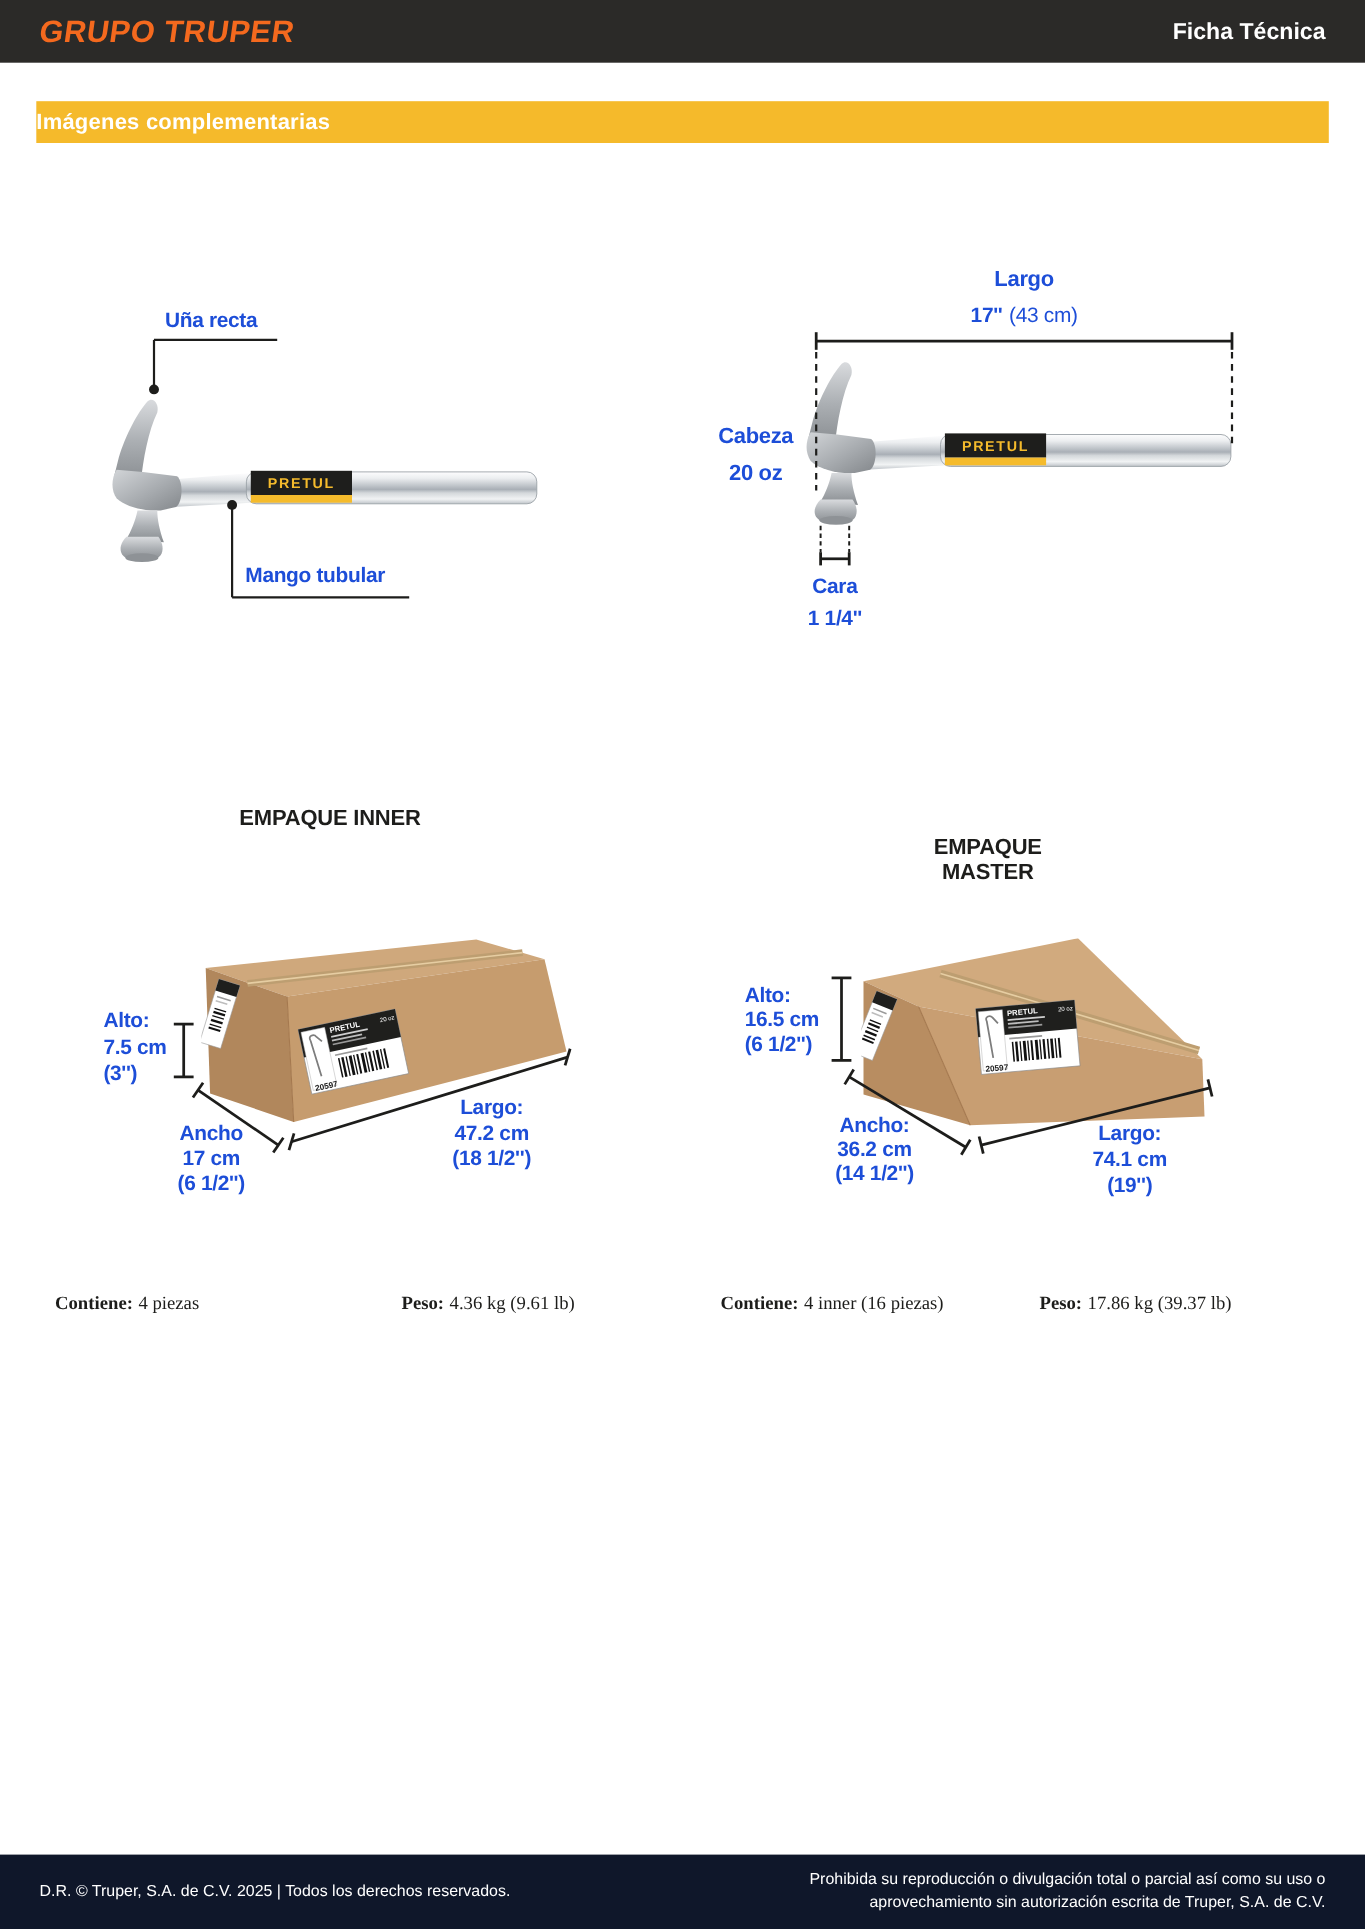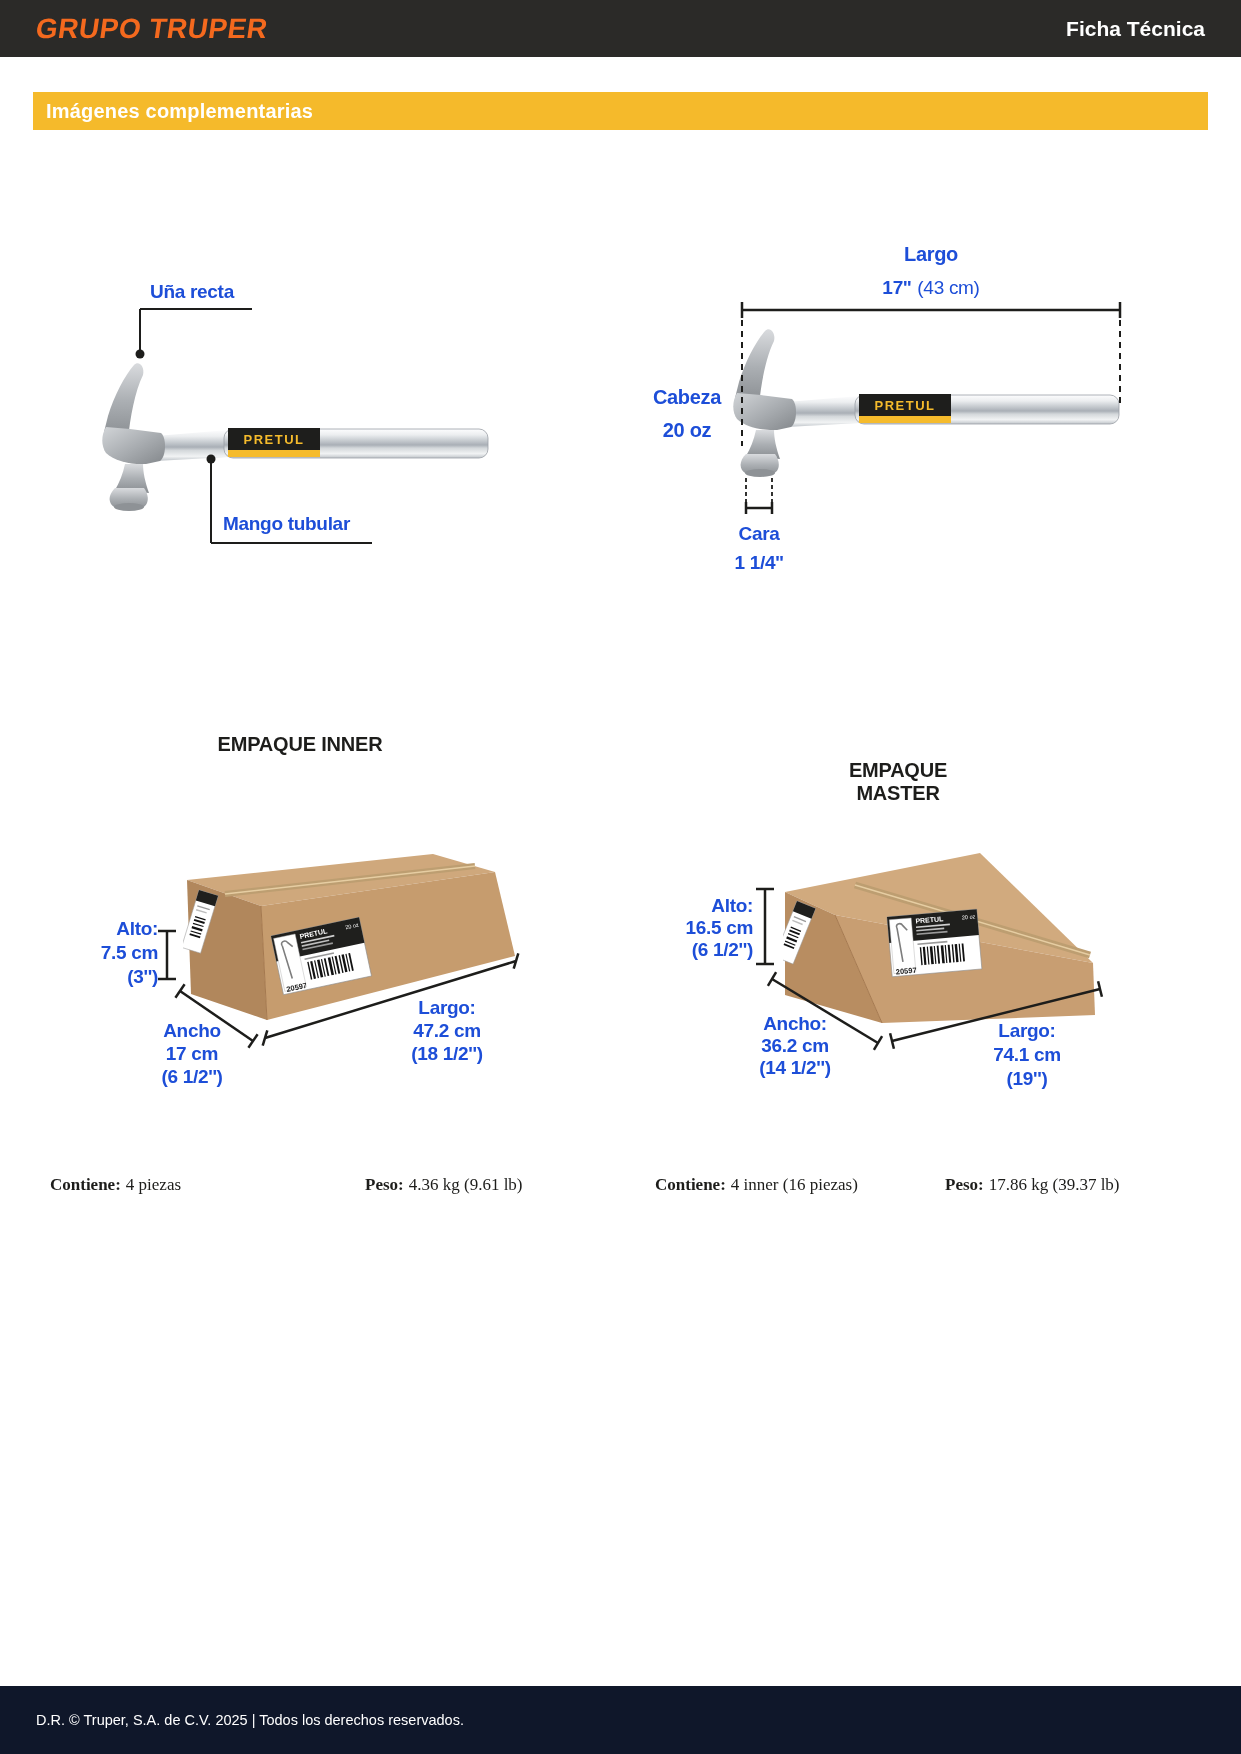--- a/index.html
+++ b/index.html
@@ -8,27 +8,27 @@
   
   .topbar{position:absolute;left:0;top:0;width:100%;height:57px;background:#2b2a28;
           display:flex;align-items:center;justify-content:space-between;box-sizing:border-box;
           padding:0 36px;}
   .brand{color:#f4691e;font-weight:bold;font-size:28px;letter-spacing:.5px;
          transform:skewX(-8deg);white-space:nowrap;}
   .doc-title{color:#fff;font-size:21px;font-weight:700;}
   
   .banner{position:absolute;left:33px;top:92px;width:1175px;height:38px;background:#f5ba2b;
           display:flex;align-items:center;}
-  .banner span{color:#fff;font-size:20px;font-weight:bold;padding-left:13px;letter-spacing:.2px;}
+  .banner span{color:#fff;font-size:20px;font-weight:bold;letter-spacing:.2px;}
   
   .ann{position:absolute;font-weight:bold;color:#1d4ed8;letter-spacing:-.3px;line-height:23px;}
   .s19{font-size:19px;}
   .s20{font-size:20px;}
   .ctr{text-align:center;}
-  .rgt{text-align:right;}
+  .rgt{}
   .r{font-weight:normal;margin-left:6px;}
   .heading{position:absolute;font-size:20px;font-weight:bold;text-align:center;letter-spacing:-.2px;}
   .spec{position:absolute;top:1175px;font-size:17px;font-weight:bold;white-space:nowrap;font-family:Liberation Serif, serif;}
   .spec .r{margin-left:5px;font-weight:normal;}
   svg{position:absolute;display:block;}
   .overlay{left:0;top:0;pointer-events:none;}
   
   .footer{position:absolute;left:0;top:1686px;width:100%;height:68px;background:#0f172a;
           display:flex;align-items:center;justify-content:space-between;box-sizing:border-box;
           padding:0 36px;color:#fff;font-size:14.5px;}
@@ -299,15 +299,19 @@
   </div>
   <div class="spec" style="left:655px">
     <span>Contiene:</span><span class="r">4 inner (16 piezas)</span>
   </div>
   <div class="spec" style="left:945px">
     <span>Peso:</span><span class="r">17.86 kg (39.37 lb)</span>
   </div>
 
   <div class="footer">
     <div class="left">D.R. © Truper, S.A. de C.V. 2025 | Todos los derechos reservados.</div>
+    <div class="right">
+      <div>Prohibida su reproducción o divulgación total o parcial así como su uso o</div>
+      <div>aprovechamiento sin autorización escrita de Truper, S.A. de C.V.</div>
+    </div>
   </div>
 
 </div>
 
 </body></html>

